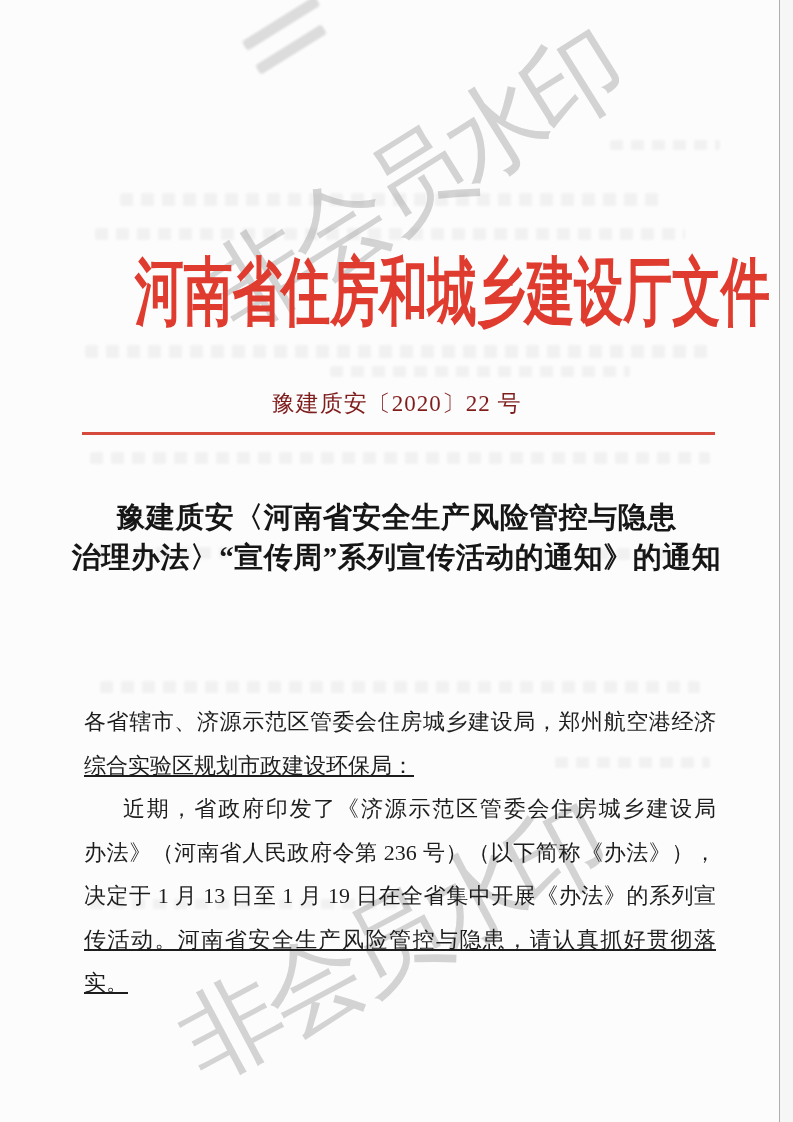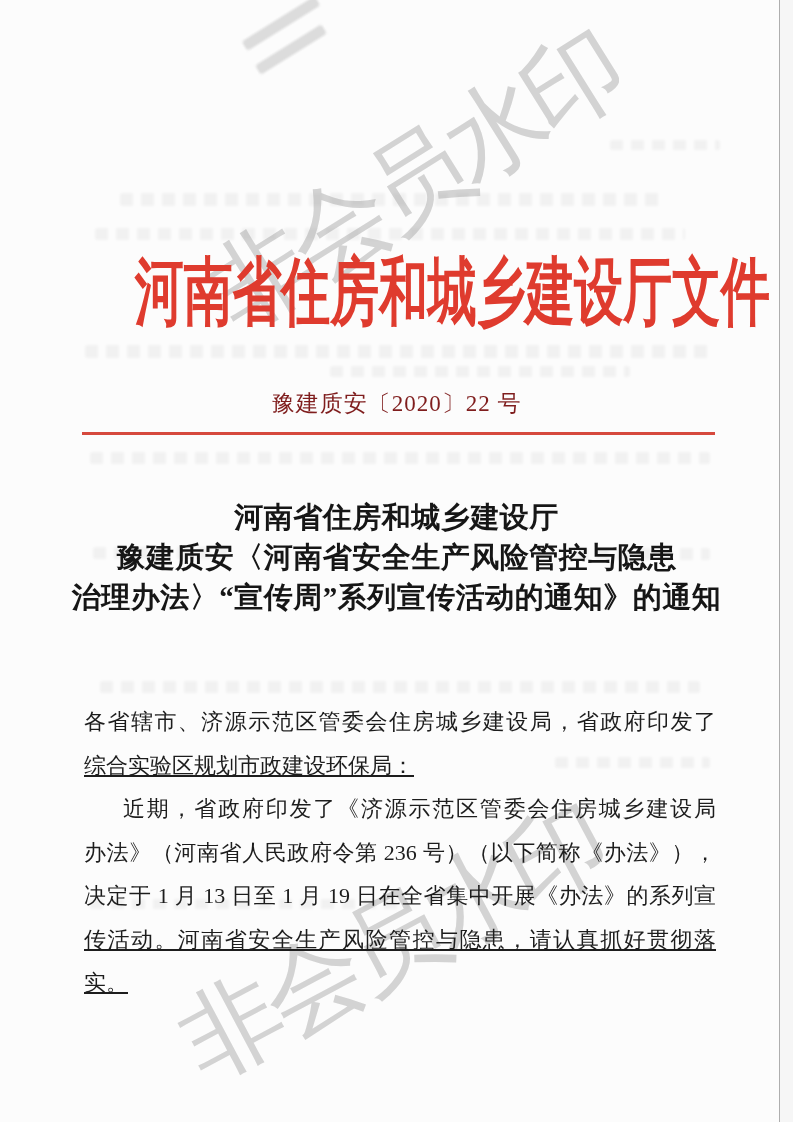--- a/index.html
+++ b/index.html
@@ -93,27 +93,26 @@
   <div class="ghost" style="left:575px; top:548px; width:135px; height:12px;"></div>
   <div class="ghost" style="left:100px; top:681px; width:600px; height:12px;"></div>
   <div class="ghost" style="left:555px; top:757px; width:155px; height:11px;"></div>
   <div class="ghost" style="left:90px;  top:899px; width:320px; height:10px;"></div>
 
   <div class="agency-title">河南省住房和城乡建设厅文件</div>
   <div class="doc-number">豫建质安〔2020〕22 号</div>
   <div class="red-rule"></div>
 
   <div class="doc-title">
-    <div class="tline">河南省住房和城乡建设厅</div>
     <div class="tline">豫建质安〈河南省安全生产风险管控与隐患</div>
     <div class="tline">治理办法〉“宣传周”系列宣传活动的通知》的通知</div>
   </div>
 
   <div class="body-block">
-    <div class="bline">各省辖市、济源示范区管委会住房城乡建设局，省政府印发了</div>
+    <div class="bline">各省辖市、济源示范区管委会住房城乡建设局，郑州航空港经济</div>
     <div class="bline no-stretch">综合实验区规划市政建设环保局：</div>
     <div class="bline indent">近期，省政府印发了《济源示范区管委会住房城乡建设局</div>
     <div class="bline">办法》（河南省人民政府令第 236 号）（以下简称《办法》），</div>
     <div class="bline">决定于 1 月 13 日至 1 月 19 日在全省集中开展《办法》的系列宣</div>
     <div class="bline no-stretch">传活动。河南省安全生产风险管控与隐患，请认真抓好贯彻落实。</div>
   </div>
 
   <div class="edge-shade"></div>
   <div class="edge-line"></div>
 

